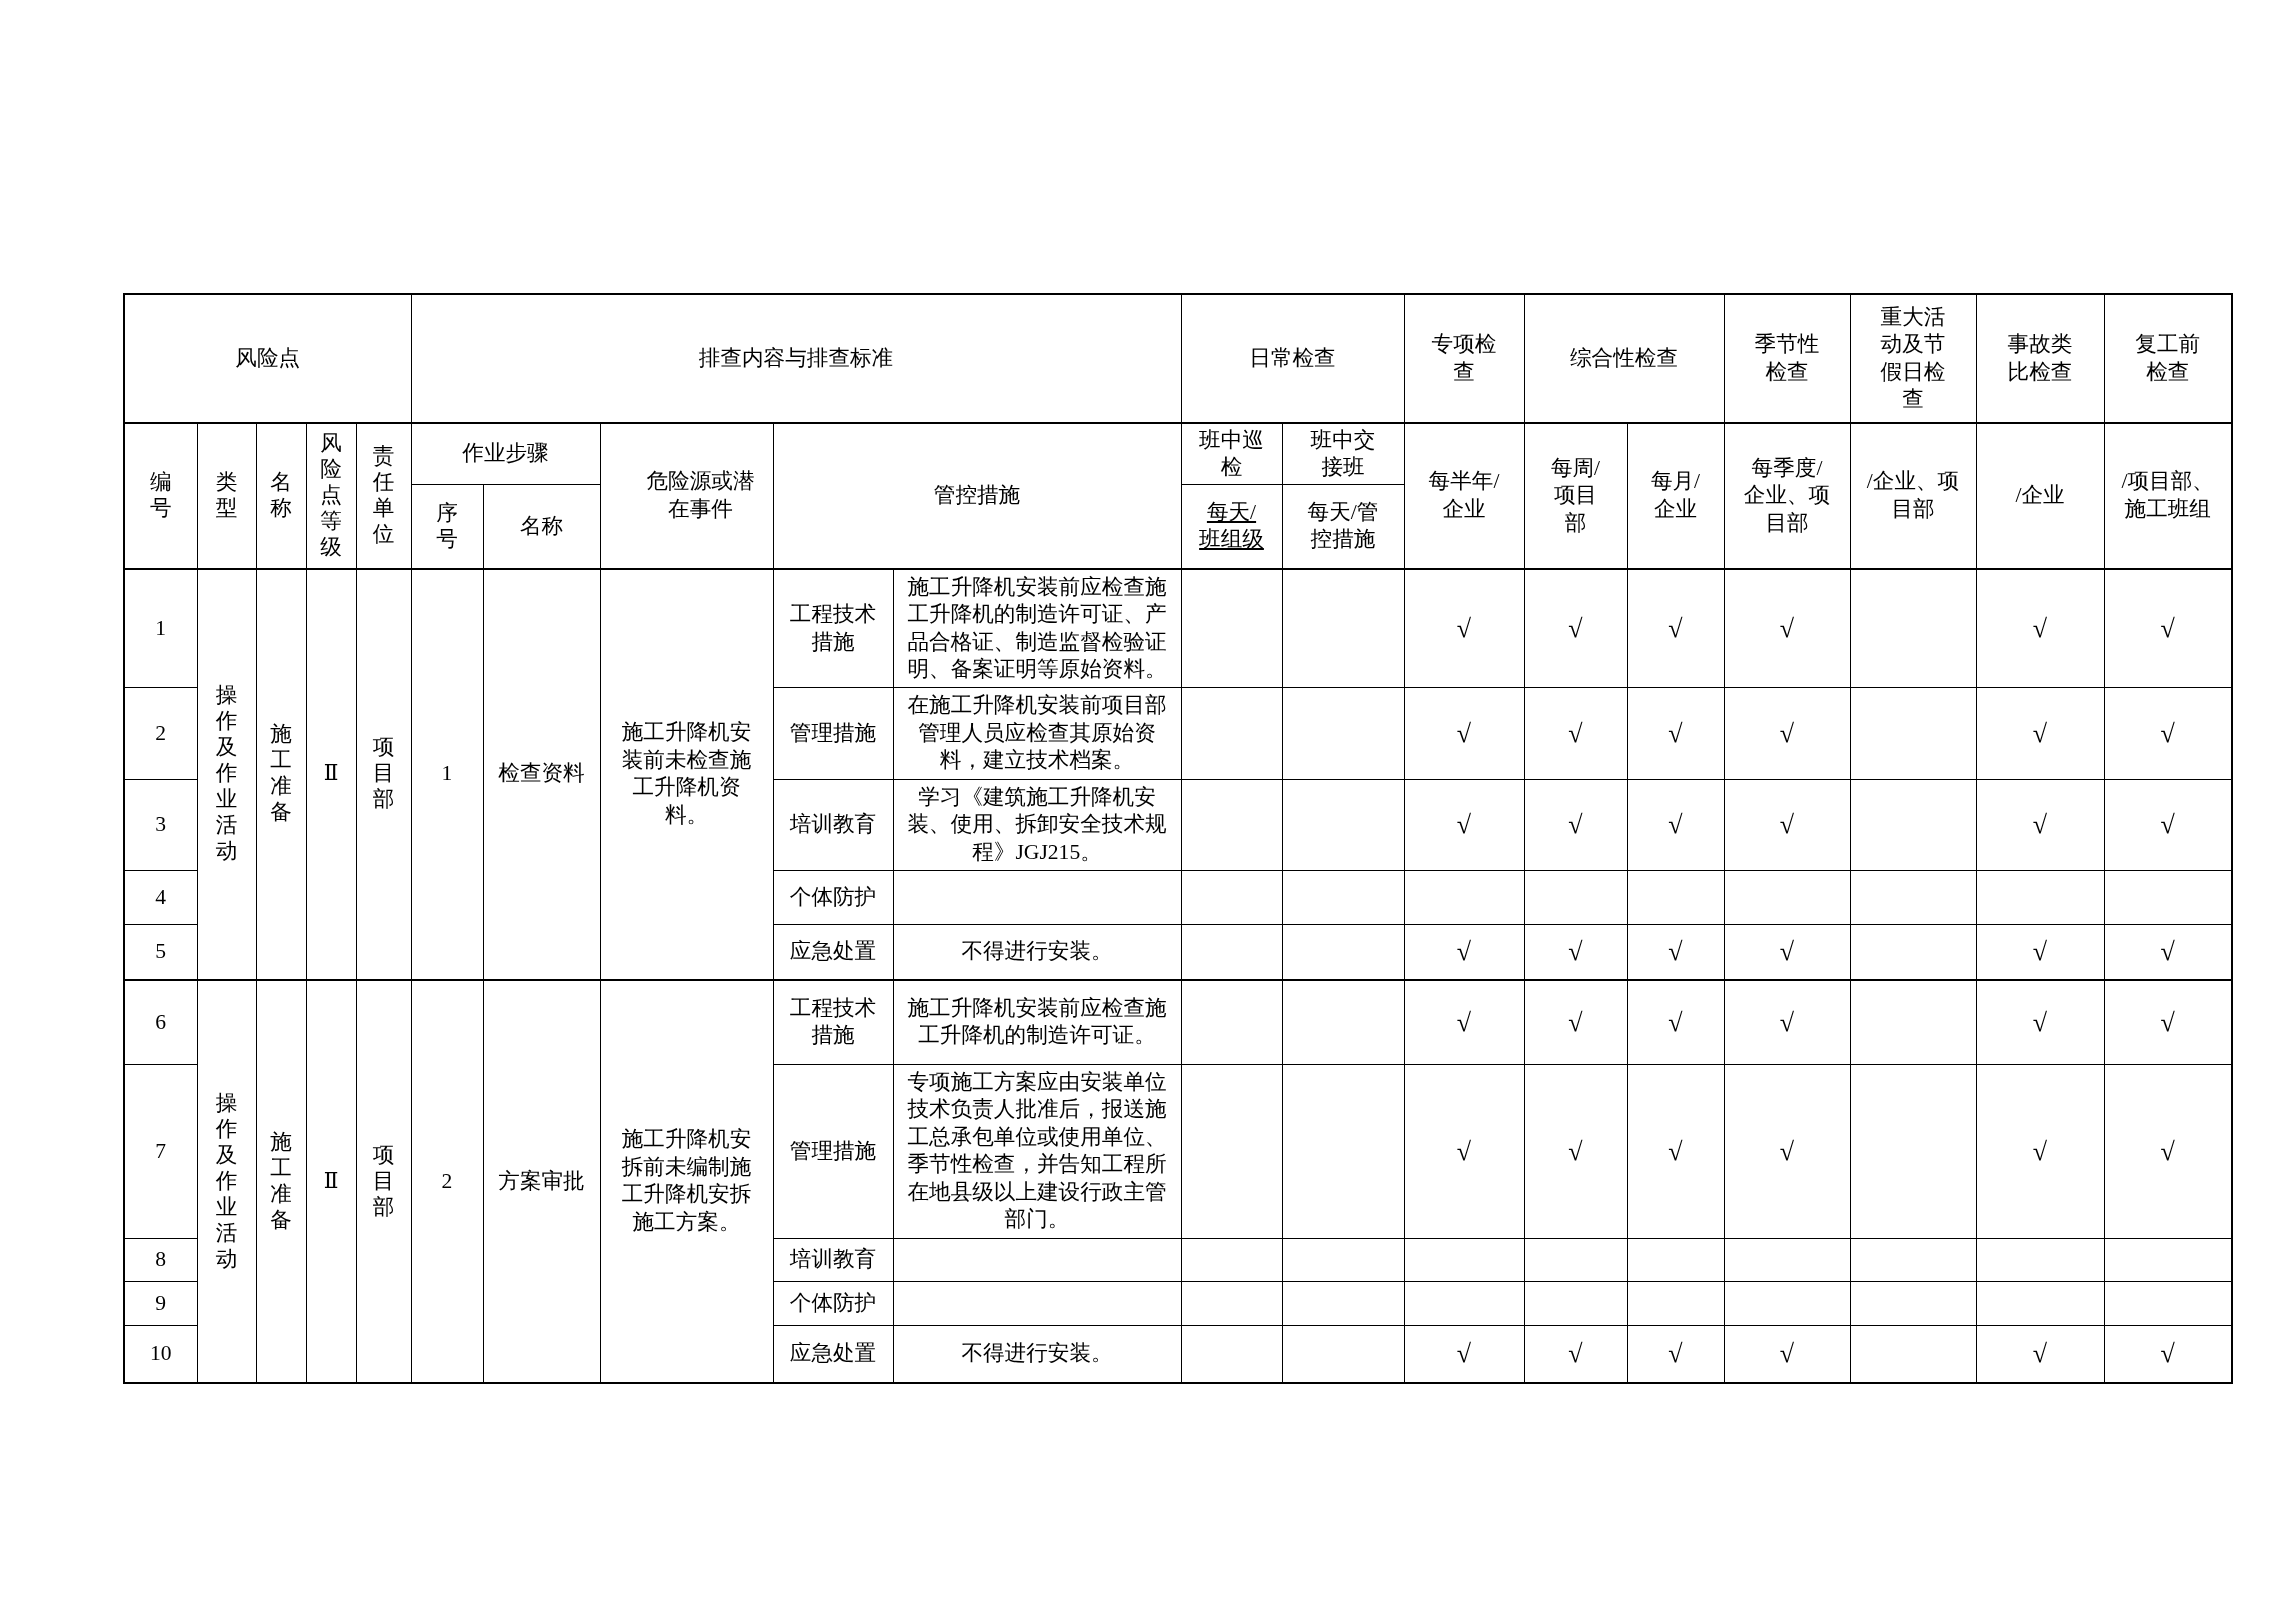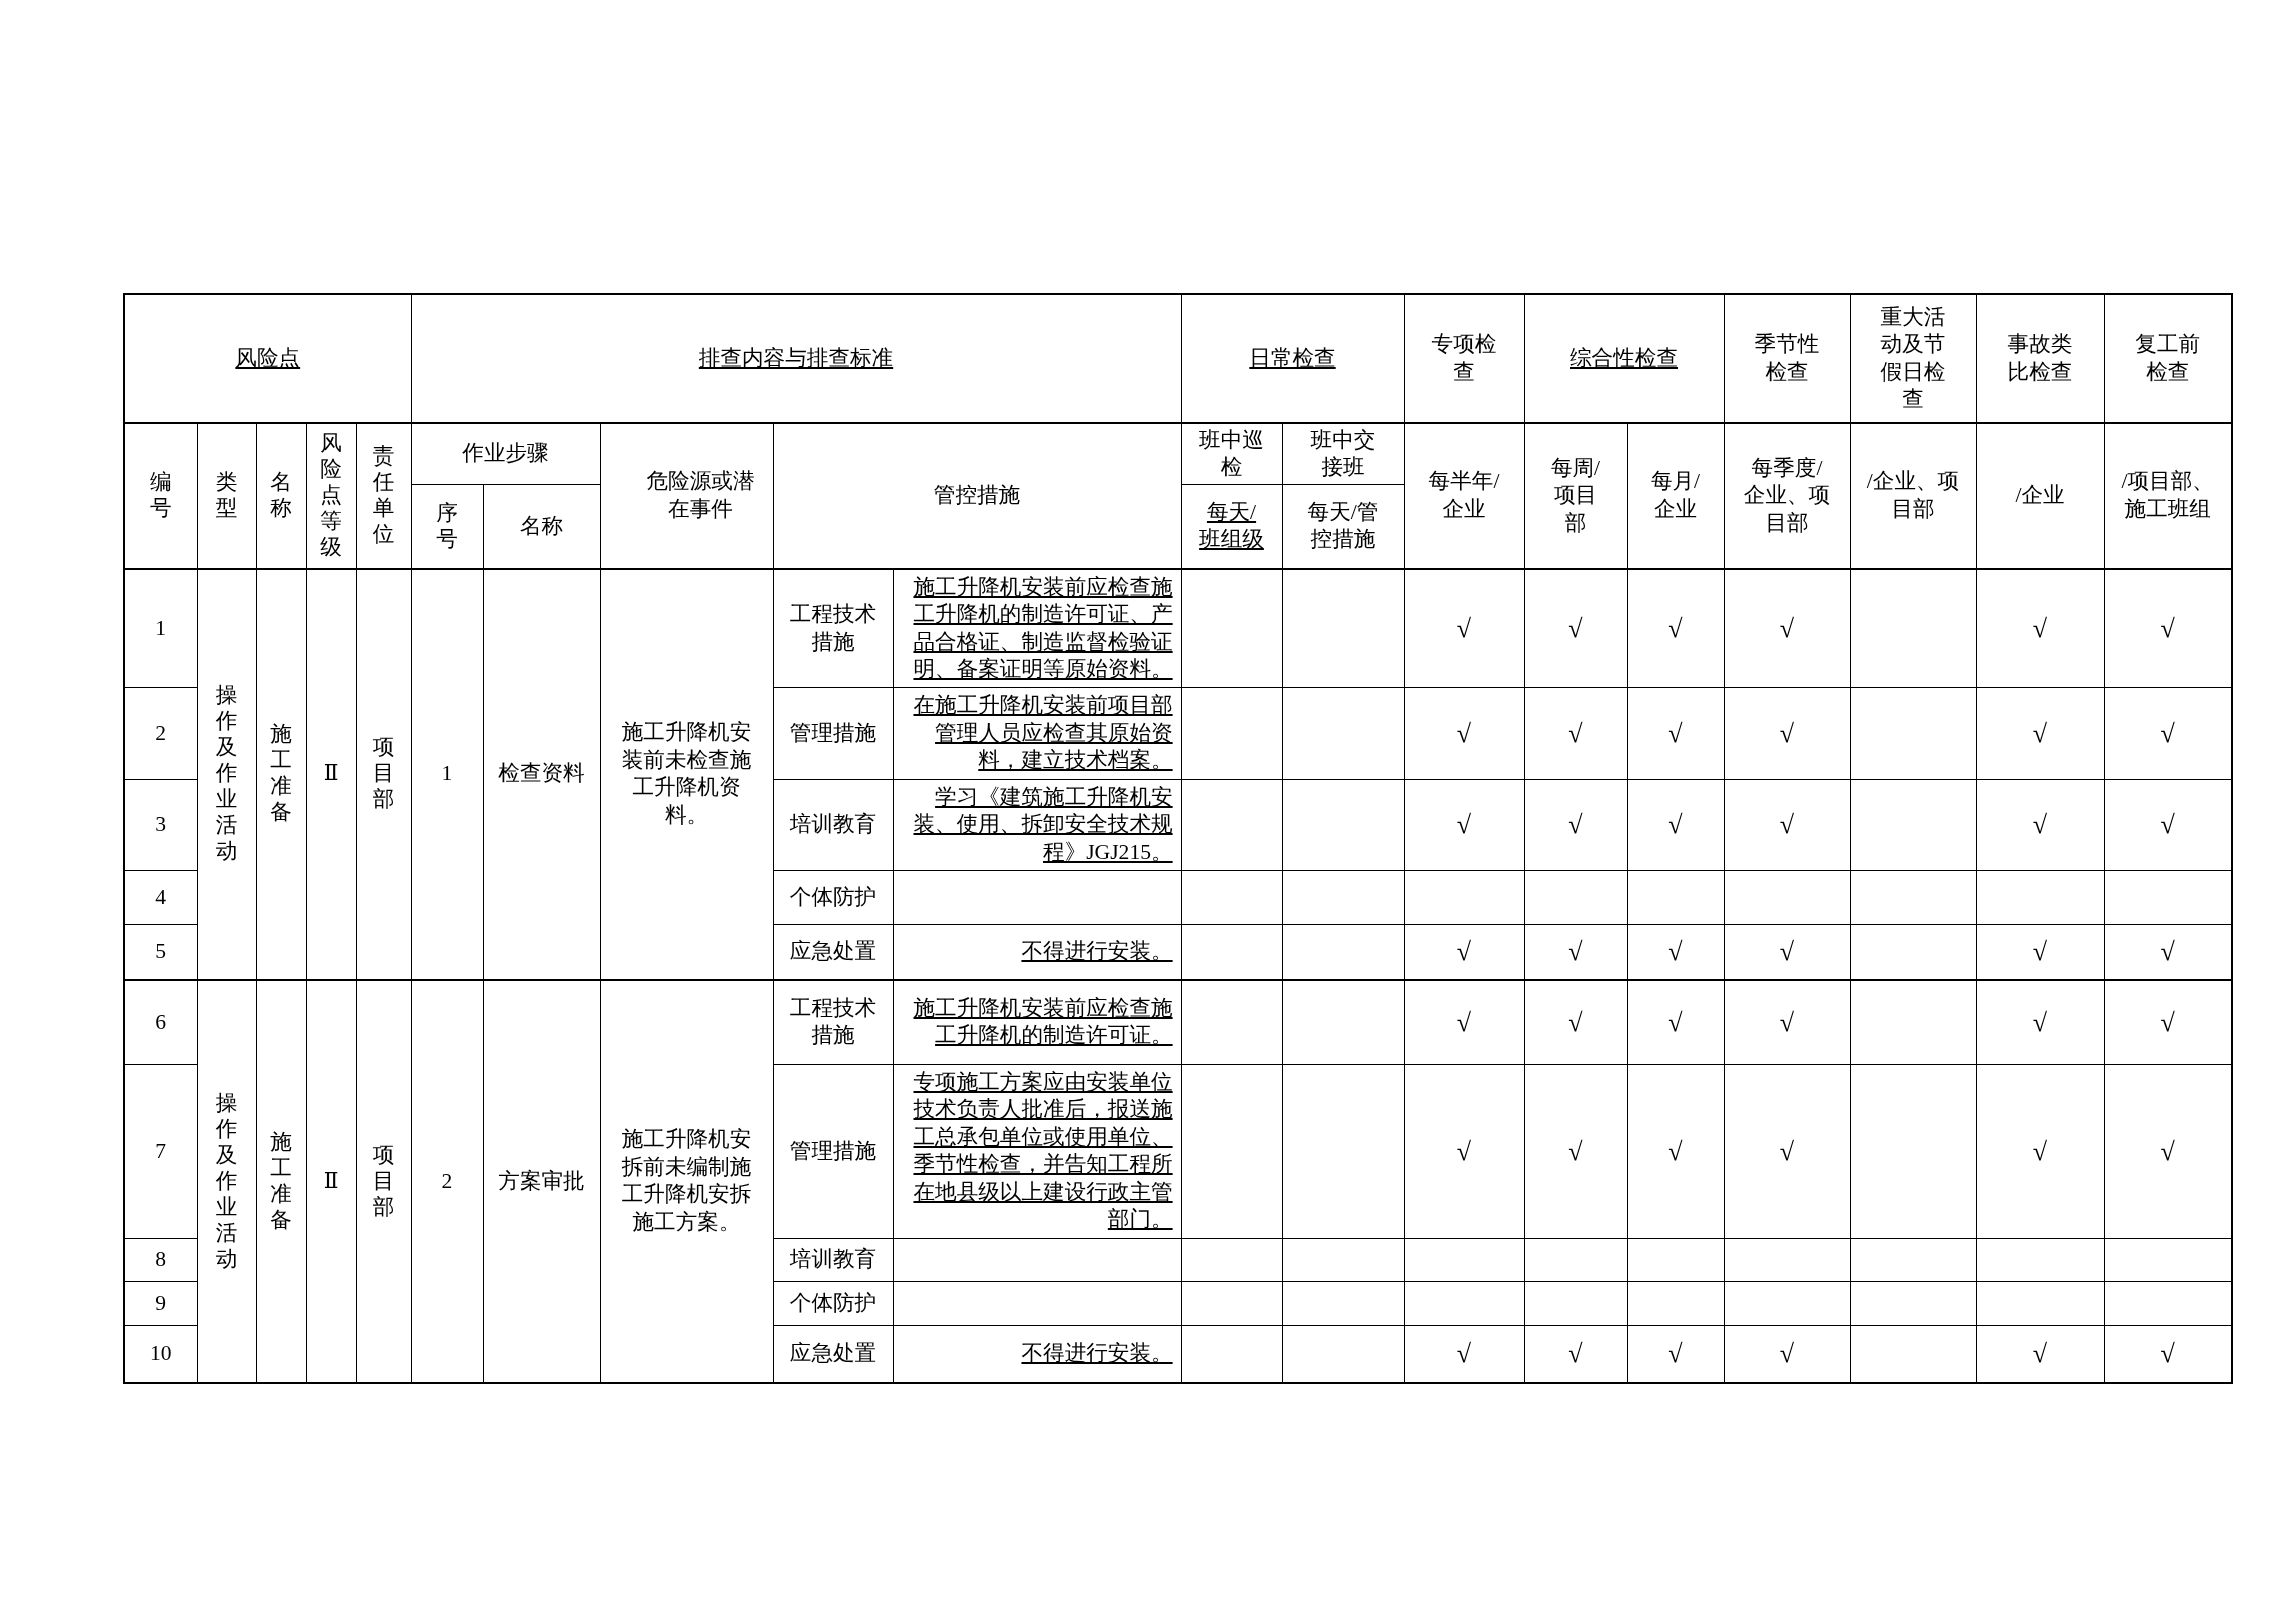--- a/index.html
+++ b/index.html
@@ -39,21 +39,21 @@
   .sheet th, .sheet td {
     border: 1.3px solid #000;
     font-weight: normal;
     font-size: 21.6px;
     line-height: 27.5px;
     text-align: center;
     vertical-align: middle;
     padding: 2.6px 3.9px;
     overflow: hidden;
   }
-  .sheet thead tr.band-top th { border-bottom-width: 2px; text-decoration: underline; }
+  .sheet thead tr.band-top th { border-bottom-width: 2px; }
   .sheet tbody tr.row-1 td, .sheet tbody tr.row-1 th { border-top-width: 2px; }
   .sheet tbody tr.row-6 td, .sheet tbody tr.row-6 th { border-top-width: 2px; }
 
   
   .v {
     display: inline-block;
     width: 1.15em;
     word-break: break-all;
     line-height: 26px;
     text-align: center;
@@ -63,23 +63,22 @@
   .mw90  { max-width: 59px; }
   .mw100 { max-width: 65px; text-decoration: underline; }
   .mw112 { max-width: 73px; }
   .mw124 { max-width: 81px; }
   .mw140 { max-width: 92px; }
   .mw150 { max-width: 98px; }
   .mw180 { max-width: 118px; margin-left: 28px; }
   .mw200 { max-width: 131px; }
 
   td.measure-text {
-    text-align: right;
+    text-align: center;
     padding: 3.9px 7.9px;
-    text-decoration: underline;
   }
   td.check { font-size: 26px; }
 </style>
 </head>
 <body>
 
 <div class="page">
 
 
   <table class="sheet">

